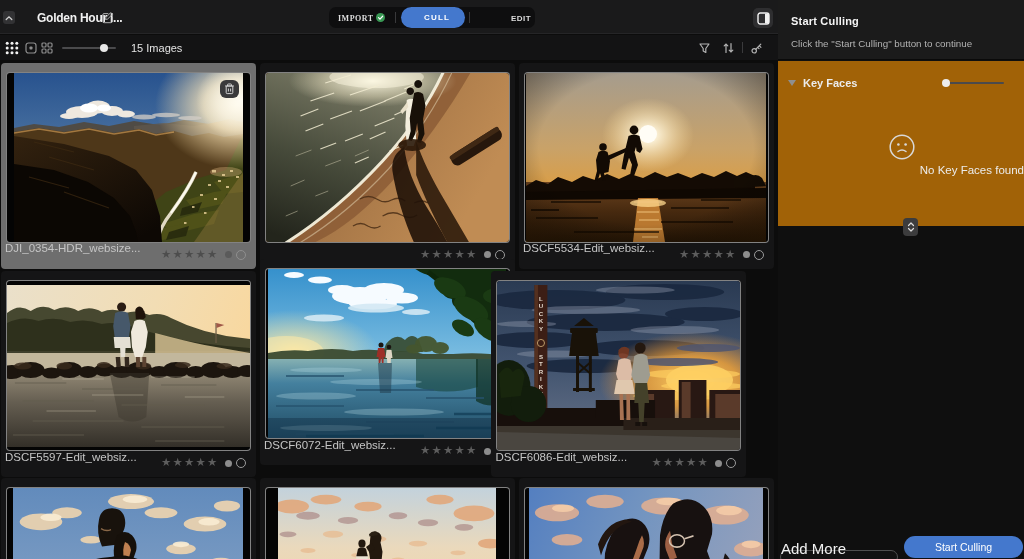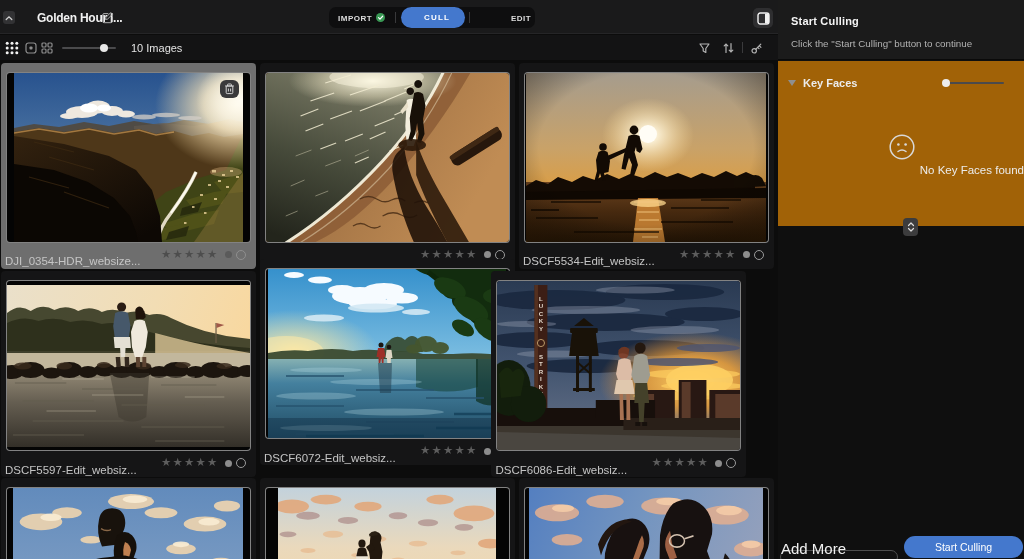--- a/index.html
+++ b/index.html
@@ -10,21 +10,21 @@
 
 #topbar { position:absolute; left:0; top:0; width:778px; height:34px;
   background:#1a1a1b; border-bottom:1px solid #252527; }
 #chev { position:absolute; left:3px; top:11px; width:12px; height:13px;
   background:#323234; border-radius:3px; }
 #title { position:absolute; left:21px; top:11px; font-size:12px; color:#f1f1f1; font-weight:bold; letter-spacing:-.25px;margin-left:16px;}
 #pencil { position:absolute; left:101px; top:10px; }
 #modes { position:absolute; left:329px; top:7px; width:206px; height:21px;
   background:#0e0e0f; border-radius:7px; }
 .mode { position:absolute; font-size:8px; font-weight:bold; letter-spacing:.5px; color:#dedede; top:7px; }
-#import { left:9px; }
+#import { left:9px;font-family:Liberation Serif, serif; }
 #gcheck { position:absolute; left:47px; top:6px; width:9px; height:9px; border-radius:50%; background:#3a9955; }
 #gcheck svg { display:block; }
 .mdiv { position:absolute; width:1px; height:11px; background:#39393b; top:5px; }
 #cull { position:absolute; left:72px; top:0; width:64px; height:21px; background:#4478cd; border-radius:10.5px; color:#fff;
   font-size:8px; font-weight:bold; letter-spacing:1.2px; text-align:center; line-height:21px;padding-left:8px; }
 #edit { left:166px;padding-left:16px; }
 #paneltoggle { position:absolute; left:753px; top:8px; width:20px; height:20px;
   background:#2e2e30; border-radius:5px; display:flex; align-items:center; justify-content:center; }
 
 
@@ -36,21 +36,21 @@
 #tdiv { position:absolute; left:742px; top:7px; width:1px; height:11px; background:#3a3a3c; }
 
 
 #grid { position:absolute; left:0; top:60px; width:778px; height:499px; background:#0c0c0c; }
 .cell { position:absolute; width:255px; height:206px; background:#151516; border-radius:4px; }
 .cell.sel { background:#6e6e6e; }
 .frame { position:absolute; left:5px; top:9px; width:245px; height:171px; background:#040404;
   border:1px solid rgba(235,235,235,.55); border-radius:4px; overflow:hidden;
   display:flex; align-items:center; justify-content:center; }
 .frame svg { display:block; }
-.cap { position:absolute; left:4.5px; top:179.5px; width:242px; height:25px; display:flex; align-items:flex-end; }
+.cap { position:absolute; left:4.5px; top:179.5px; width:242px; height:25px; display:flex; align-items:flex-start; }
 .fname { font-size:11.5px; color:#c5c5c5; }
 .rate { position:absolute; right:10px; top:179.5px; height:25px; display:flex; align-items:center; }
 .stars { font-size:11.5px; color:#5d5d5d; letter-spacing:1.2px; line-height:1; }
 .dot { width:7px; height:7px; border-radius:50%; background:#8d8d8d; margin-left:6px; }
 .ring { width:10px; height:10px; border-radius:50%; border:1.5px solid #9b9b9b; margin-left:4px; }
 .sel .stars { color:#4d4d4d; }
 .sel .dot { background:#5a5a5a; }
 .sel .ring { border-color:#8f8f8f; }
 #trash { position:absolute; left:219px; top:17px; width:19px; height:18.5px; background:#3a3a3b;
   border-radius:6px; display:flex; align-items:center; justify-content:center; }
@@ -134,21 +134,21 @@
         <g fill="none" stroke="#8e8e8e" stroke-width="1.2">
           <rect x="1" y="1" width="4" height="4" rx="1"></rect>
           <rect x="7" y="1" width="4" height="4" rx="1"></rect>
           <rect x="1" y="7" width="4" height="4" rx="1"></rect>
           <rect x="7" y="7" width="4" height="4" rx="1"></rect>
         </g>
       </svg>
     <div id="slider1">
         <div id="knob1"></div>
       </div>
-    <div id="imgcount">10 Images</div>
+    <div id="imgcount">15 Images</div>
     <svg style="left:699px;top:8px" width="11" height="11" viewBox="0 0 11 11">
         <path d="M1 1 h9 L6.8 5.5 V9.5 L4.2 8 V5.5 Z" fill="none" stroke="#b3b3b3" stroke-width="1.2" stroke-linejoin="round"></path>
       </svg>
     <svg style="left:723px;top:7px" width="11" height="12" viewBox="0 0 11 12">
         <g stroke="#b3b3b3" stroke-width="1.2" fill="none" stroke-linecap="round">
           <path d="M3 10.5 V2 M1.2 3.8 L3 2 L4.8 3.8"></path>
           <path d="M8 1.5 V10 M6.2 8.2 L8 10 L9.8 8.2"></path>
         </g>
       </svg>
     <div id="tdiv"></div>

